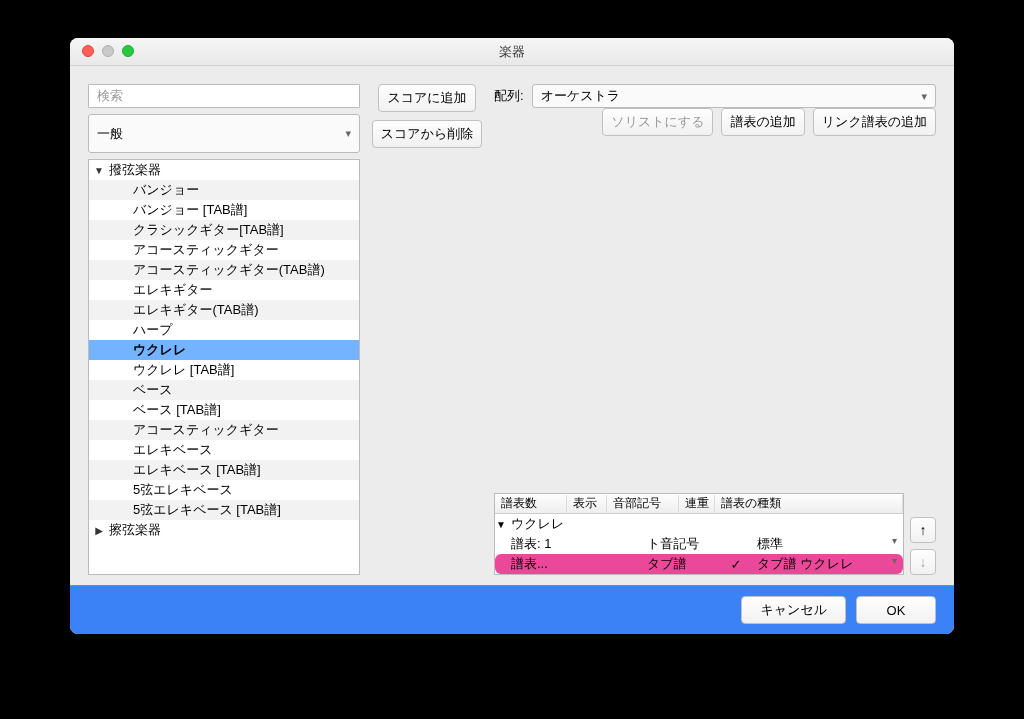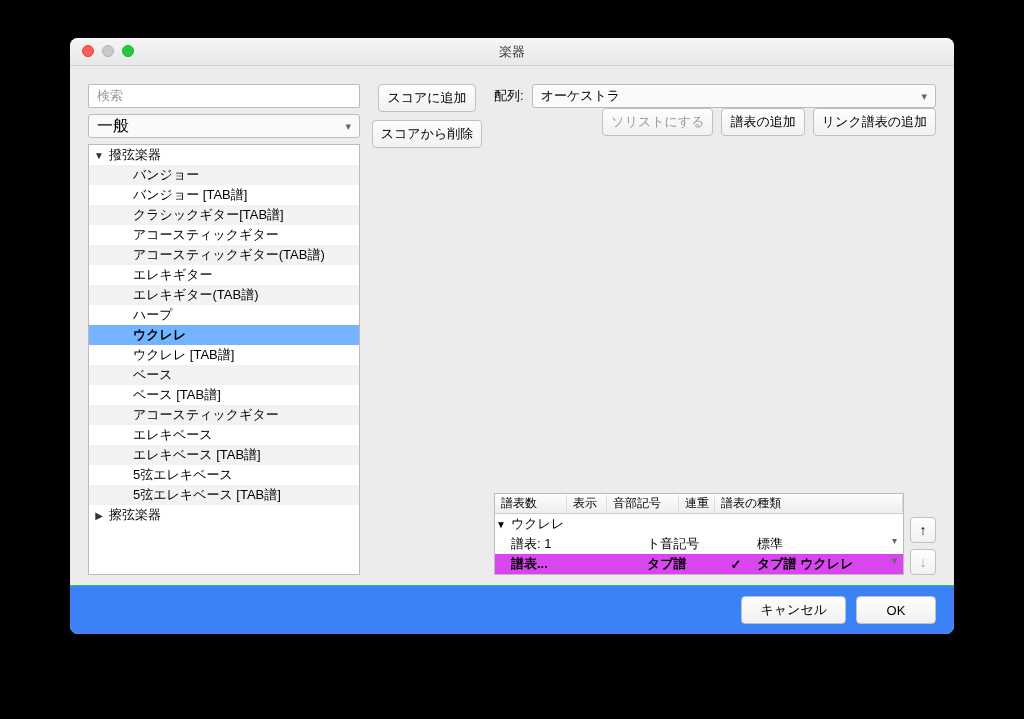--- a/index.html
+++ b/index.html
@@ -12,21 +12,21 @@
 .tlight { width: 12px; height: 12px; border-radius: 50%; }
 .t-close { background: #ff5f57; border: .5px solid #e24238; }
 .t-min { background: #c9c9c9; border: .5px solid #b0b0b0; }
 .t-max { background: #28c940; border: .5px solid #1bad2d; }
 .title { font-size: 13px; color: #333; }
 
 .content { flex: 1; display: flex; padding: 18px 18px 10px 18px; gap: 12px; }
 
 .left { width: 272px; display: flex; flex-direction: column; gap: 6px; }
 .search { height: 24px; border: 1px solid #bbb; border-radius: 1px; background: #fff; font-size: 13px; color: #999; padding: 0 8px; display: flex; align-items: center; }
-.genre { height: 24px; border: 1px solid #bbb; border-radius: 3px; background: #fafafa; font-size: 16px; padding: 0 8px; display: flex; align-items: center; position: relative; }
+.genre { height: 39px; border: 1px solid #bbb; border-radius: 3px; background: #fafafa; font-size: 13px; padding: 0 8px; display: flex; align-items: center; position: relative; }
 .genre::after { content: "▾"; position: absolute; right: 8px; font-size: 11px; color: #666; }
 
 .tree { flex: 1; border: 1px solid #bbb; background: #fff; overflow: auto; font-size: 13px; }
 .tree-row { height: 20px; display: flex; align-items: center; padding-right: 4px; border-bottom: 0; }
 .tree-row:nth-child(odd){ background:#fff; }
 .tree-row:nth-child(even){ background:#f2f2f2; }
 .tree-row.sel { background:#73b3ff !important; font-weight:700; }
 .arw { width: 12px; text-align: center; font-size: 10px; color: #333; margin-left: 4px; }
 .noarw { width: 12px; margin-left: 4px; }
 .gname { padding-left: 4px; }
@@ -42,21 +42,21 @@
 .arrsel::after { content: "▾"; position: absolute; right: 8px; font-size: 11px; color: #666; }
 .btnbar { display: flex; gap: 8px; justify-content: flex-end; }
 .btnbar .btn.dim { color: #999; }
 
 .staffarea { display: flex; gap: 6px; flex: 1; align-items: flex-end; }
 .stafftree { flex: 1; border: 1px solid #bbb; background: #fff; font-size: 13px; display: flex; flex-direction: column; }
 .sthead { display: flex; height: 20px; align-items: center; background: linear-gradient(#fefefe,#eee); border-bottom: 1px solid #ccc; }
 .sthead .hc { font-size: 12px; padding: 0 6px; border-right: 1px solid #ddd; overflow: hidden; white-space: nowrap; }
 .strow { display: flex; height: 20px; align-items: center; }
 .strow .c { font-size: 13px; padding: 0 4px; overflow: hidden; white-space: nowrap; }
-.strow.selblue { background:#d946ef; font-weight:700; }
+.strow.selblue { background:#ec4899; font-weight:400;border-radius:6px; }
 .tinyarrw { width: 12px; font-size: 10px; text-align: center; }
 .chk { font-size: 12px; text-align:center; }
 .typesel { position: relative; }
 .typesel::after { content:"▾"; position:absolute; right:6px; font-size:10px; color:#666; }
 
 .arrowcol { width: 26px; display:flex; flex-direction:column; gap:6px; align-items:center; margin-top: 130px; }
 .arrowbtn { width:26px; height:26px; border:1px solid #c0c0c0; border-radius:4px; background:linear-gradient(#fefefe,#f1f1f1); font-size:14px; display:flex; align-items:center; justify-content:center; cursor:pointer; }
 .arrowbtn.dim { color:#aaa; }
 
 .footer { border-top: 1px solid #22c55e; padding: 10px 18px; display:flex; justify-content:flex-end; gap:10px; background:#3b82f6; }

